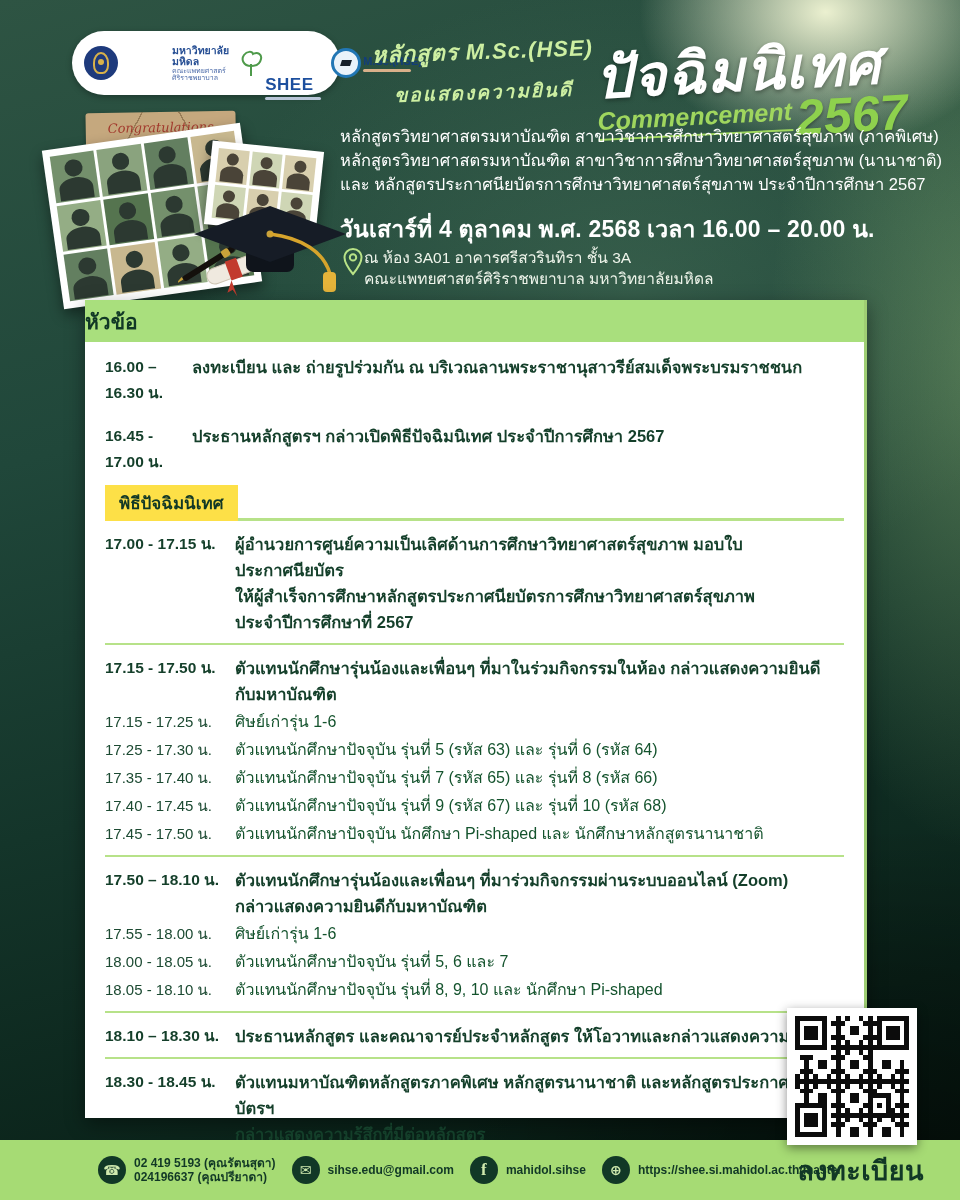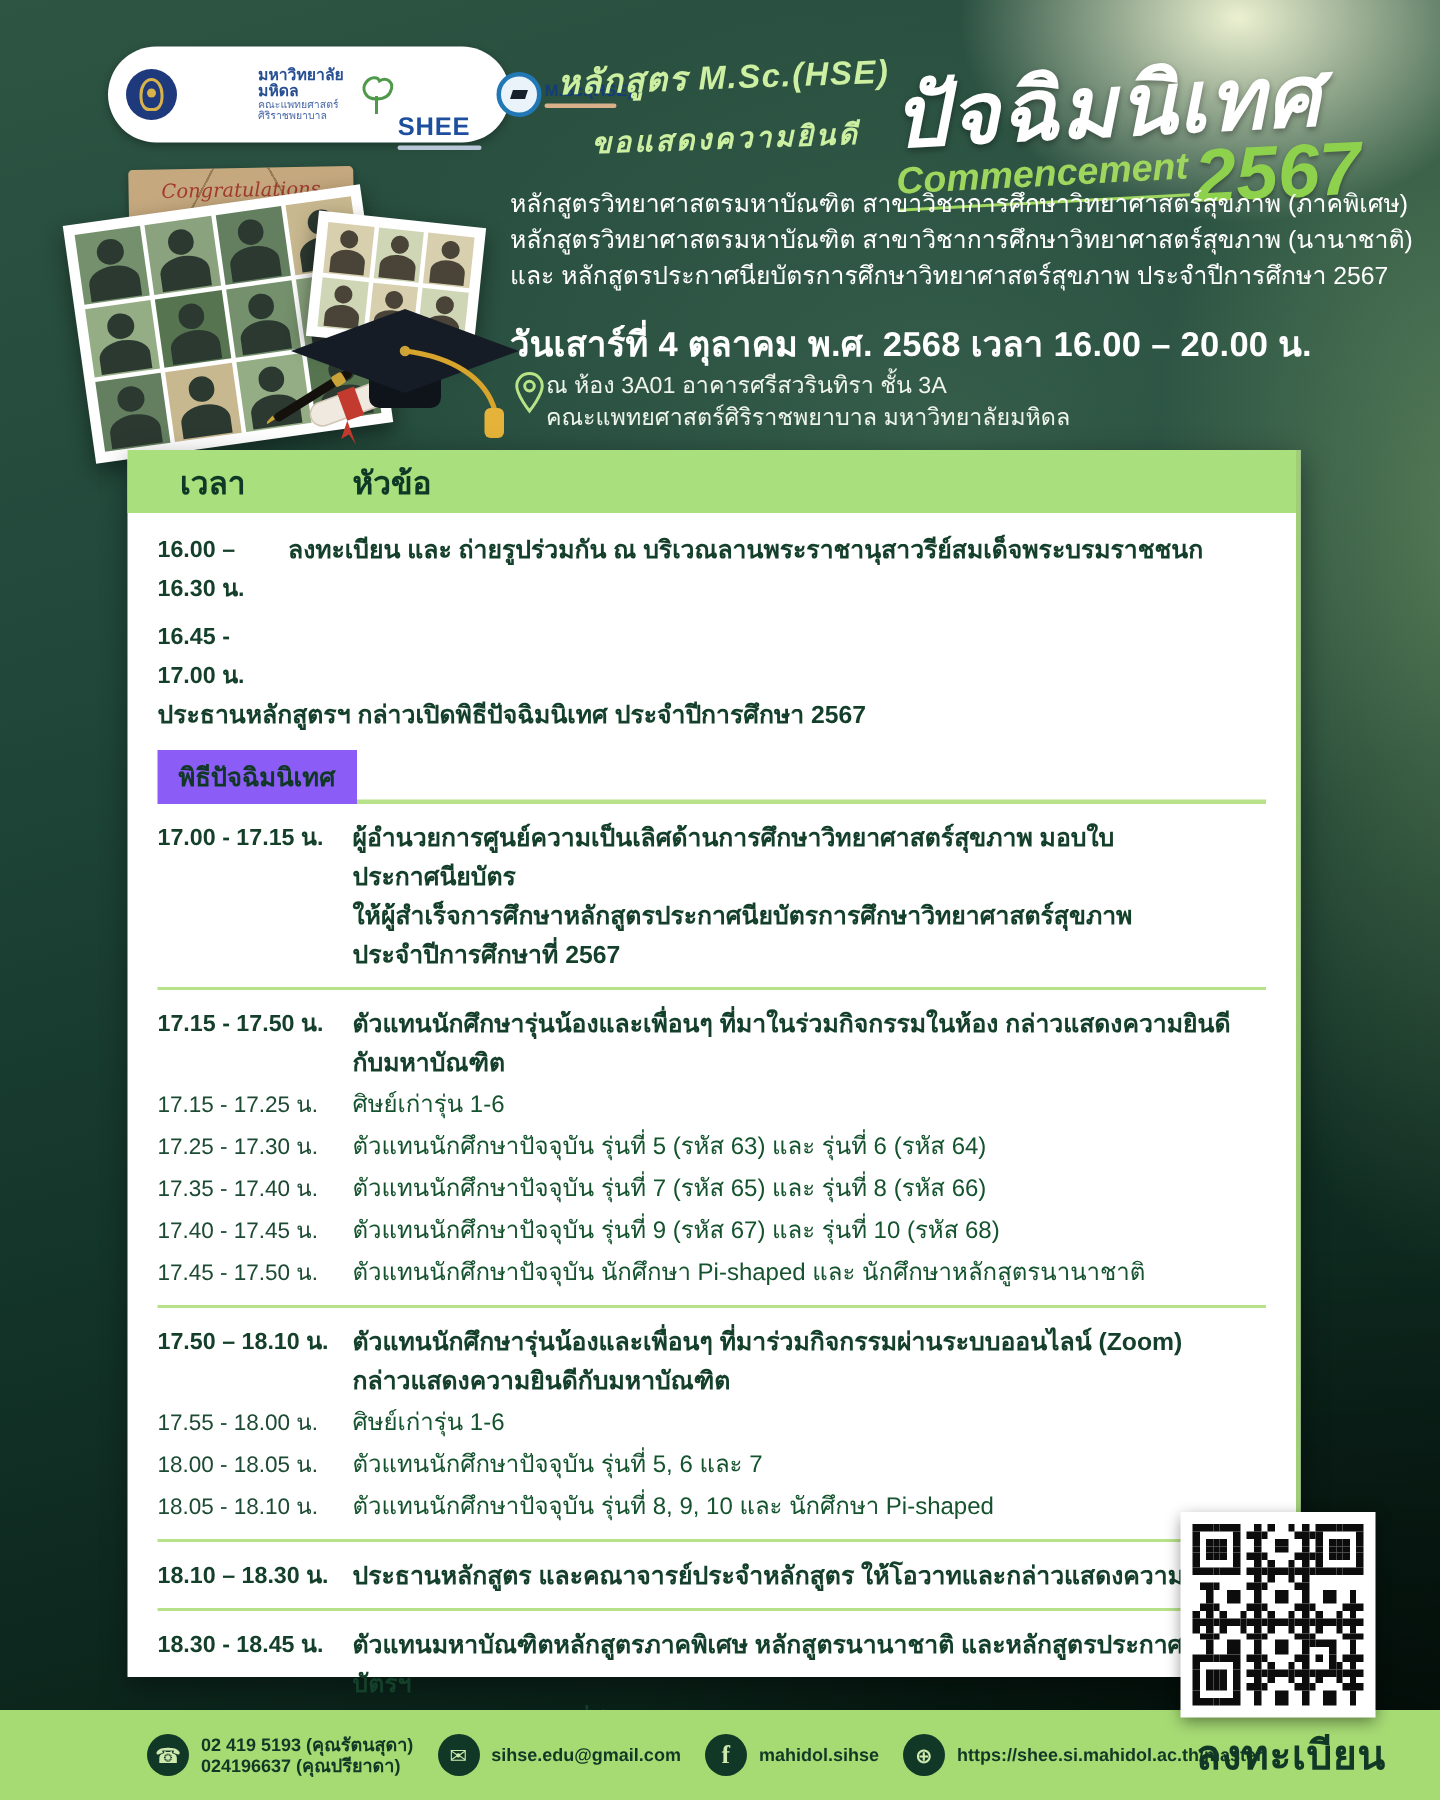--- a/index.html
+++ b/index.html
@@ -73,23 +73,23 @@
   .th-topic{flex:1;}
   .card-body{padding:0 20px 0 20px;}
   .s-row{display:flex;margin-top:2px;}
   .s-time{flex:none;width:130px;font-size:15px;color:#1c4a32;line-height:26px;font-weight:500;}
   .s-row.narrow .s-time{width:87px;}
   .s-topic{flex:1;font-size:16px;color:#14532d;line-height:26px;}
   .s-row.emph{margin-top:10px;}
   .s-row.emph .s-time,.s-row.emph .s-topic{font-weight:bold;color:#143f2a;font-size:15.5px;}
   .s-row.emph .s-topic{font-size:16.5px;}
   .s-row.narrow{margin-top:12px;}
-  .s-row.narrow + .s-row.narrow{margin-top:6px;flex-direction:column;}
+  .s-row.narrow + .s-row.narrow{margin-top:17px;}
   .s-badge-row{display:flex;align-items:flex-end;margin-top:10px;}
-  .s-badge{background:#8b5cf6;color:#113826;font-weight:bold;font-size:17px;padding:4px 14px 5px 14px;flex:none;}
+  .s-badge{background:#fde047;color:#113826;font-weight:bold;font-size:17px;padding:4px 14px 5px 14px;flex:none;}
   .s-badge-line{flex:1;height:3px;background:#b7e289;margin-bottom:0px;}
   .s-divider{height:2px;background:#b7e289;margin:8px 0 2px 0;}
   
   .qr-card{position:absolute;left:787px;top:1008px;width:130px;height:137px;background:#fff;box-shadow:0 3px 10px rgba(0,0,0,.45);z-index:5;}
   .qr-grid{position:absolute;inset:8px;display:grid;grid-template-columns:repeat(25,1fr);grid-auto-rows:1fr;}
   .qr-grid div.d{background:#0c0c0c;}
   
   .footer{position:absolute;left:0;top:1140px;width:960px;height:60px;background:#a6db74;display:flex;align-items:center;gap:16px;padding-left:98px;box-sizing:border-box;}
   .contact{display:flex;align-items:center;gap:8px;color:#113826;font-size:12px;font-weight:600;line-height:1.2;}
   .c-ic{width:28px;height:28px;border-radius:50%;background:#113826;color:#cfe9ae;display:flex;align-items:center;justify-content:center;font-size:14px;flex:none;}
@@ -198,21 +198,20 @@
       <circle cx="11" cy="10.4" r="3.2" fill="none" stroke="#b9e387" stroke-width="2"></circle>
     </svg>
     <div class="loc-text">
       <div>ณ ห้อง 3A01 อาคารศรีสวรินทิรา ชั้น 3A</div>
       <div>คณะแพทยศาสตร์ศิริราชพยาบาล มหาวิทยาลัยมหิดล</div>
     </div>
   </div>
 
   <div class="card">
     <div class="card-head">
-      <div class="th-time">เวลา</div>
       <div class="th-topic">หัวข้อ</div>
     </div>
     <div class="card-body">
         <div class="s-row emph narrow">
           <div class="s-time">16.00 – 16.30 น.</div>
           <div class="s-topic">
             <div>ลงทะเบียน และ ถ่ายรูปร่วมกัน ณ บริเวณลานพระราชานุสาวรีย์สมเด็จพระบรมราชชนก</div>
           </div>
         </div>
         <div class="s-row emph narrow">

